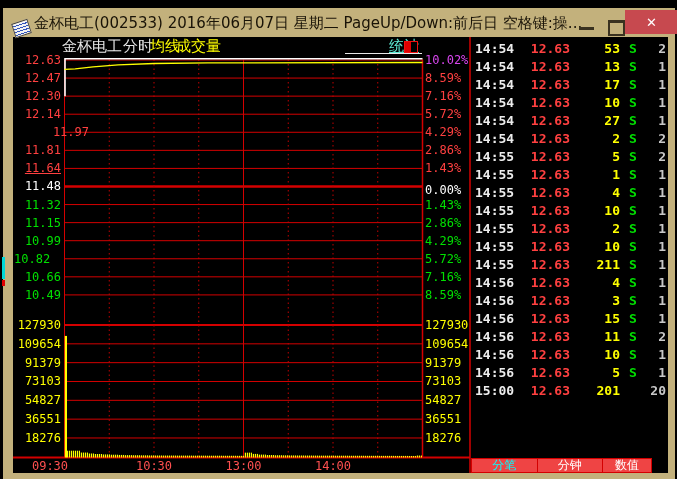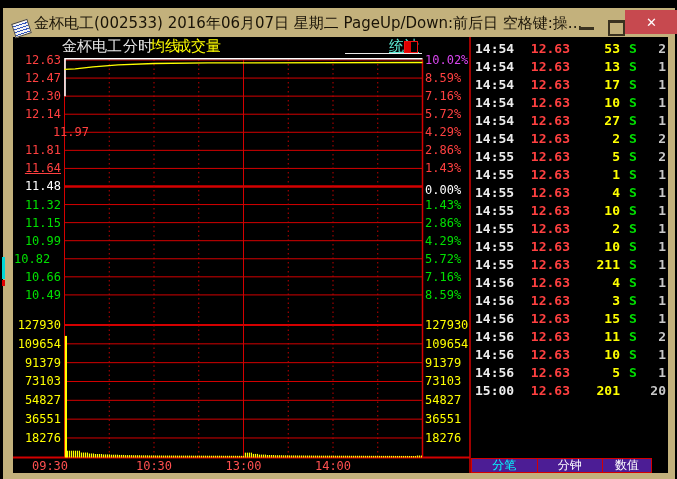--- a/index.html
+++ b/index.html
@@ -28,21 +28,21 @@
   .tick{height:13px;line-height:13px;font-size:12px;text-align:center;}
   
   .trow{left:470px;width:198px;height:18px;font-size:13px;font-weight:bold;font-family:"DejaVu Sans Mono",monospace;}
   .trow span{position:absolute;top:2px;height:15px;line-height:15px;}
   .tc-time{left:5px;width:40px;color:#EDEDED;text-align:left;}
   .tc-price{left:48px;width:52px;color:#FF4040;text-align:right;}
   .tc-vol{left:103px;width:47px;color:#FFFF00;text-align:right;}
   .tc-flag{left:155px;width:16px;color:#00DD00;text-align:center;}
   .tc-count{left:170px;width:26px;color:#C8C8C8;text-align:right;}
   
-  .tab{top:458px;height:15px;border:1px solid #D40000;box-sizing:border-box;background:#4c1d95;
+  .tab{top:458px;height:15px;border:1px solid #D40000;box-sizing:border-box;background:#ef4444;
        font-size:12px;line-height:13px;text-align:center;color:#fff;}
   .tab.active{color:#00FFFF;}
   #svgchart{left:0;top:0;width:677px;height:479px;}
 </style>
 </head>
 <body>
 
 <div id="app">
 
   <div id="titlebar" class="abs">

